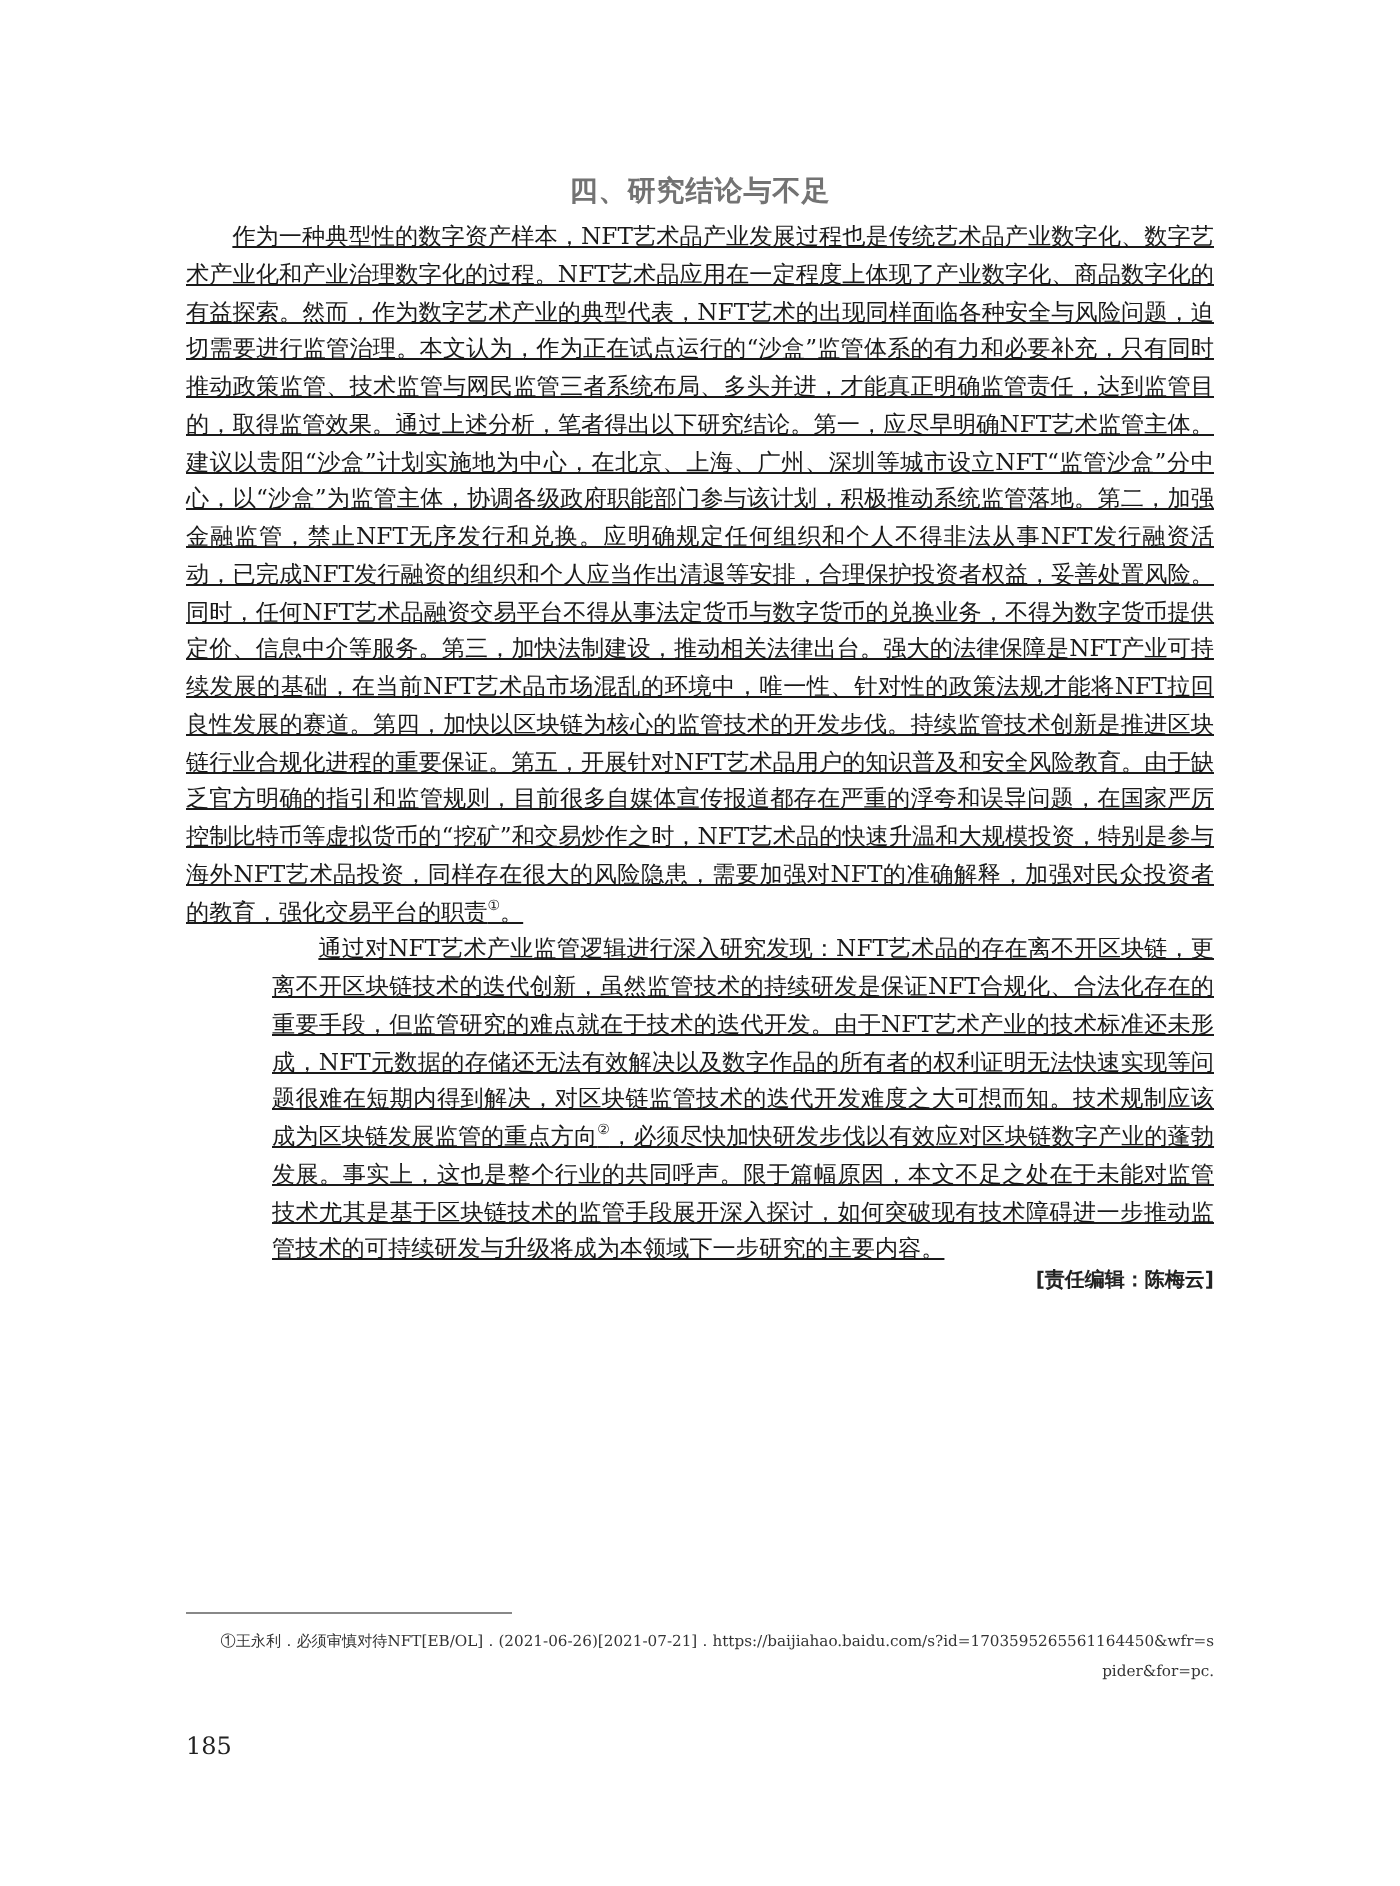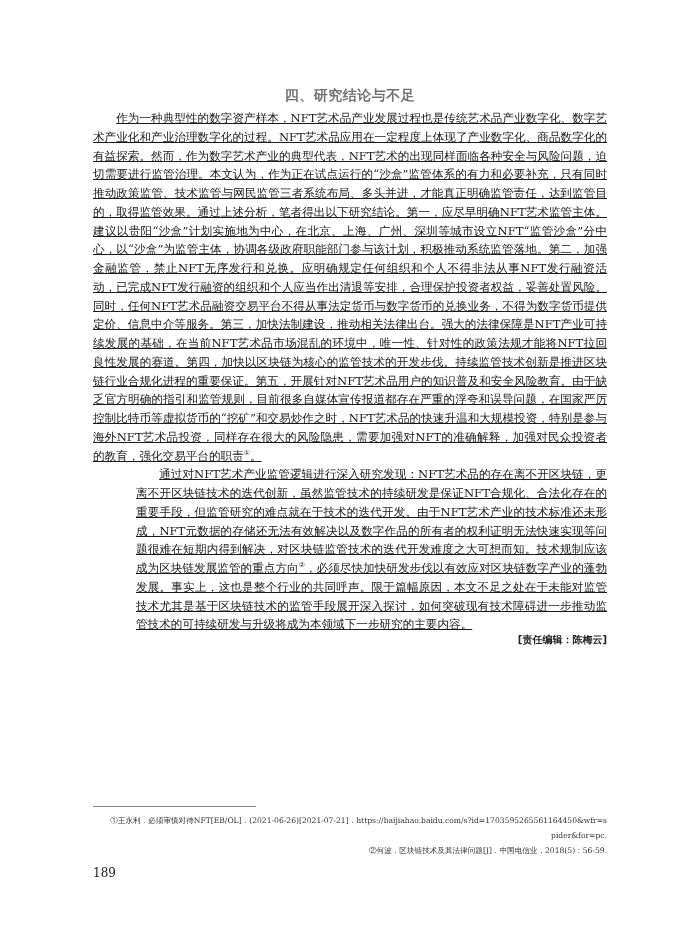--- a/index.html
+++ b/index.html
@@ -30,17 +30,16 @@
   <div class="body">
     <p><span>作为一种典型性的数字资产样本，NFT艺术品产业发展过程也是传统艺术品产业数字化、数字艺术产业化和产业治理数字化的过程。NFT艺术品应用在一定程度上体现了产业数字化、商品数字化的有益探索。然而，作为数字艺术产业的典型代表，NFT艺术的出现同样面临各种安全与风险问题，迫切需要进行监管治理。本文认为，作为正在试点运行的“沙盒”监管体系的有力和必要补充，只有同时推动政策监管、技术监管与网民监管三者系统布局、多头并进，才能真正明确监管责任，达到监管目的，取得监管效果。通过上述分析，笔者得出以下研究结论。第一，应尽早明确NFT艺术监管主体。建议以贵阳“沙盒”计划实施地为中心，在北京、上海、广州、深圳等城市设立NFT“监管沙盒”分中心，以“沙盒”为监管主体，协调各级政府职能部门参与该计划，积极推动系统监管落地。第二，加强金融监管，禁止NFT无序发行和兑换。应明确规定任何组织和个人不得非法从事NFT发行融资活动，已完成NFT发行融资的组织和个人应当作出清退等安排，合理保护投资者权益，妥善处置风险。同时，任何NFT艺术品融资交易平台不得从事法定货币与数字货币的兑换业务，不得为数字货币提供定价、信息中介等服务。第三，加快法制建设，推动相关法律出台。强大的法律保障是NFT产业可持续发展的基础，在当前NFT艺术品市场混乱的环境中，唯一性、针对性的政策法规才能将NFT拉回良性发展的赛道。第四，加快以区块链为核心的监管技术的开发步伐。持续监管技术创新是推进区块链行业合规化进程的重要保证。第五，开展针对NFT艺术品用户的知识普及和安全风险教育。由于缺乏官方明确的指引和监管规则，目前很多自媒体宣传报道都存在严重的浮夸和误导问题，在国家严厉控制比特币等虚拟货币的“挖矿”和交易炒作之时，NFT艺术品的快速升温和大规模投资，特别是参与海外NFT艺术品投资，同样存在很大的风险隐患，需要加强对NFT的准确解释，加强对民众投资者的教育，强化交易平台的职责</span><sup>①</sup><span>。</span></p>
     <p><span>通过对NFT艺术产业监管逻辑进行深入研究发现：NFT艺术品的存在离不开区块链，更离不开区块链技术的迭代创新，虽然监管技术的持续研发是保证NFT合规化、合法化存在的重要手段，但监管研究的难点就在于技术的迭代开发。由于NFT艺术产业的技术标准还未形成，NFT元数据的存储还无法有效解决以及数字作品的所有者的权利证明无法快速实现等问题很难在短期内得到解决，对区块链监管技术的迭代开发难度之大可想而知。技术规制应该成为区块链发展监管的重点方向</span><sup>②</sup><span>，必须尽快加快研发步伐以有效应对区块链数字产业的蓬勃发展。事实上，这也是整个行业的共同呼声。限于篇幅原因，本文不足之处在于未能对监管技术尤其是基于区块链技术的监管手段展开深入探讨，如何突破现有技术障碍进一步推动监管技术的可持续研发与升级将成为本领域下一步研究的主要内容。</span></p>
   </div>
 
   <div class="editor">[责任编辑：陈梅云]</div>
 
   <div class="rule"></div>
   <div class="footnotes">
     <p class="fn">①王永利．必须审慎对待NFT[EB/OL]．(2021-06-26)[2021-07-21]．https://baijiahao.baidu.com/s?id=1703595265561164450&amp;wfr=spider&amp;for=pc.</p>
-    <p class="fn">②何波．区块链技术及其法律问题[J]．中国电信业，2018(5)：56-59.</p>
   </div>
 
-  <div class="pagenum">189</div>
+  <div class="pagenum">185</div>
 </div>
 
 </body></html>

